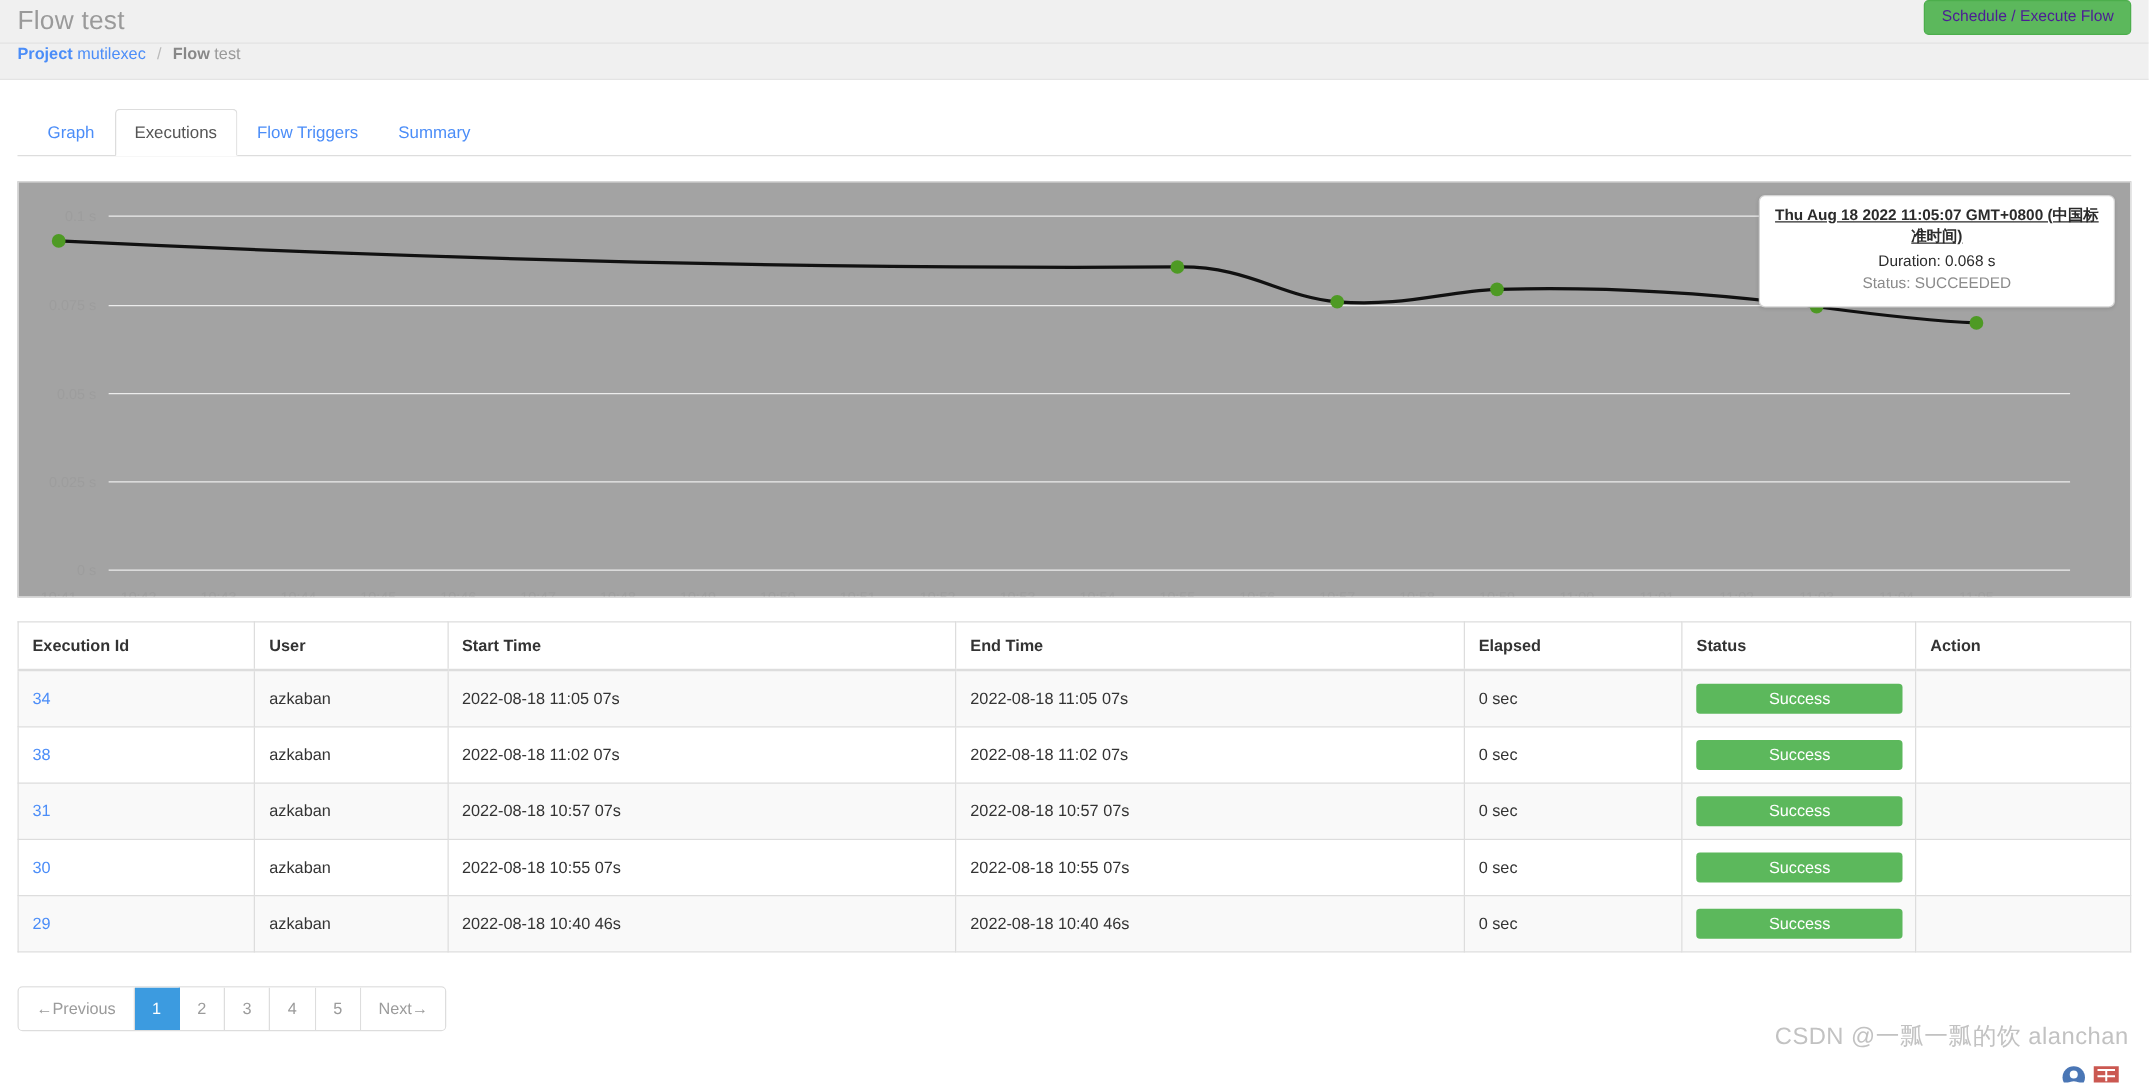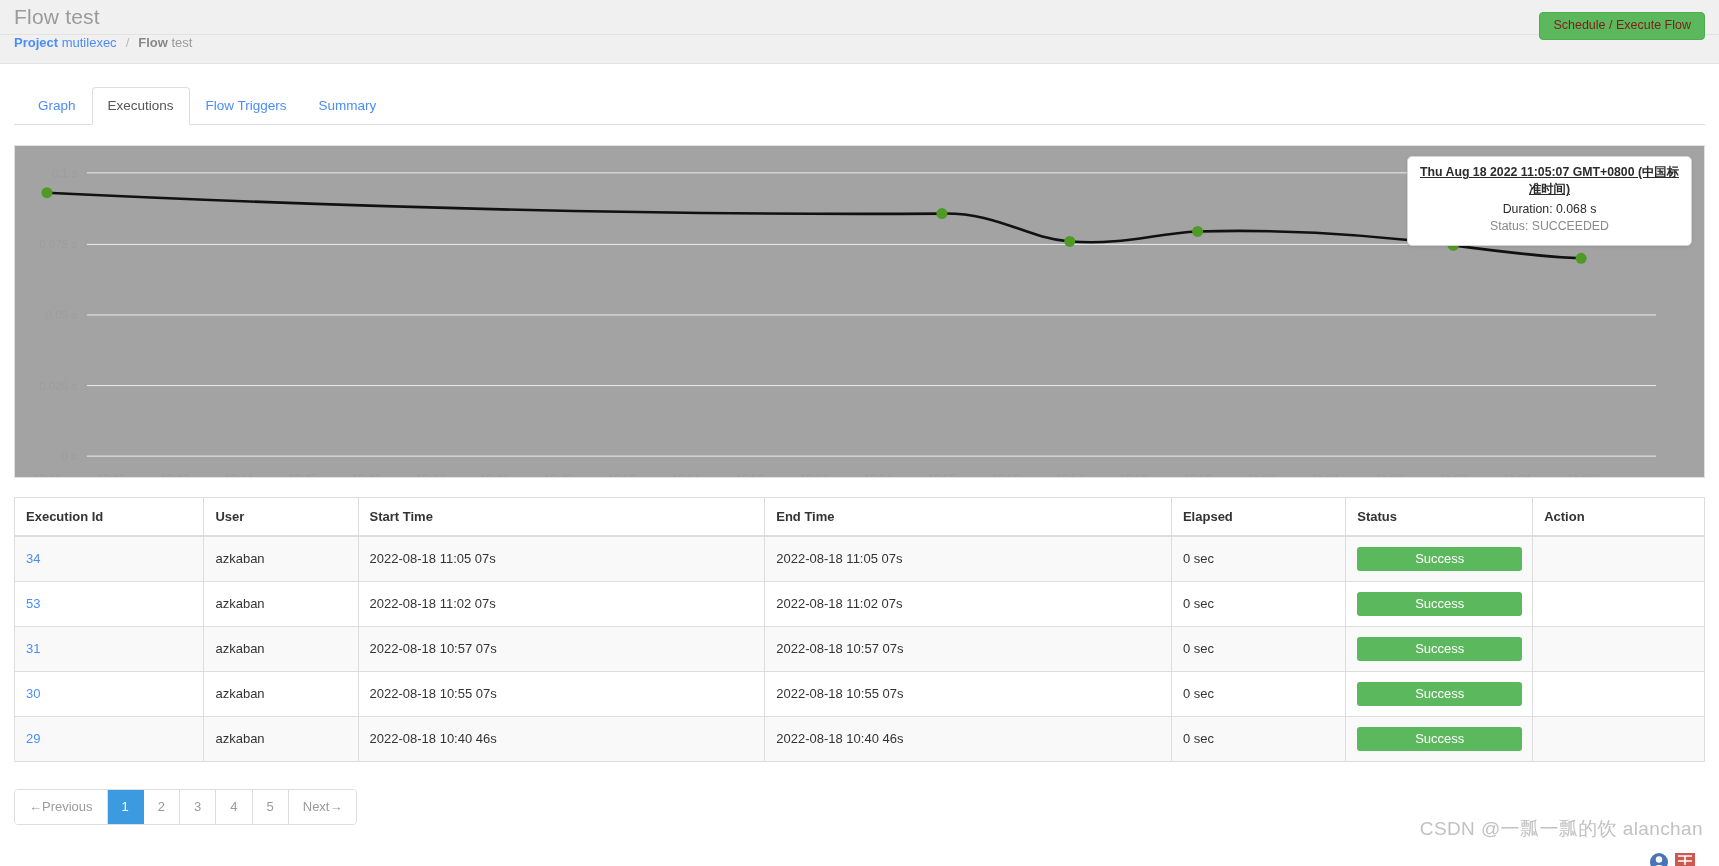--- a/index.html
+++ b/index.html
@@ -24,25 +24,25 @@
     position: relative;
   }
   .page-title {
     font-size: 21px;
     color: #9a9a9a;
     font-weight: 400;
     letter-spacing: .2px;
   }
   .exec-flow-btn {
     position: absolute;
-    right: 14px; top: 12px;
+    right: 14px; top: 0;
     background: #5cb85c;
     border: 1px solid #4cae4c;
     border-radius: 4px;
-    color: #7f1d1d;
+    color: #4c1d95;
     font-size: 12.5px;
     padding: 6px 13px 7px;
     cursor: pointer;
     line-height: 1;
     white-space: nowrap;
   }
 
   
   .breadcrumb-bar {
     height: 29px;
@@ -310,21 +310,21 @@
         <td>azkaban</td>
         <td>2022-08-18 11:05 07s</td>
         <td>2022-08-18 11:05 07s</td>
         <td>0 sec</td>
         <td>
             <span class="status-badge">Success</span>
           </td>
         <td></td>
       </tr>
       <tr>
-        <td><a class="exec-id-link">53</a></td>
+        <td><a class="exec-id-link">38</a></td>
         <td>azkaban</td>
         <td>2022-08-18 11:02 07s</td>
         <td>2022-08-18 11:02 07s</td>
         <td>0 sec</td>
         <td>
             <span class="status-badge">Success</span>
           </td>
         <td></td>
       </tr>
       <tr>

